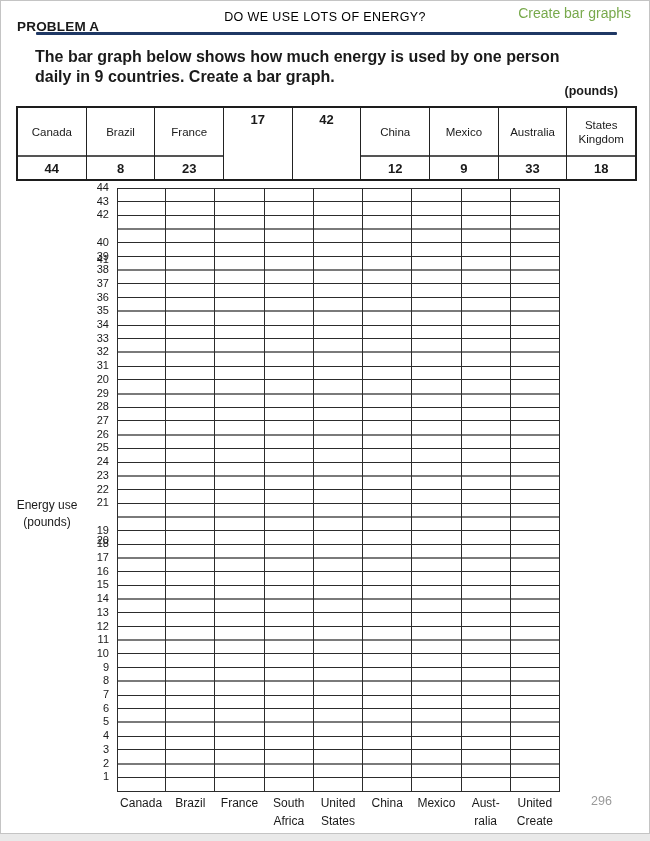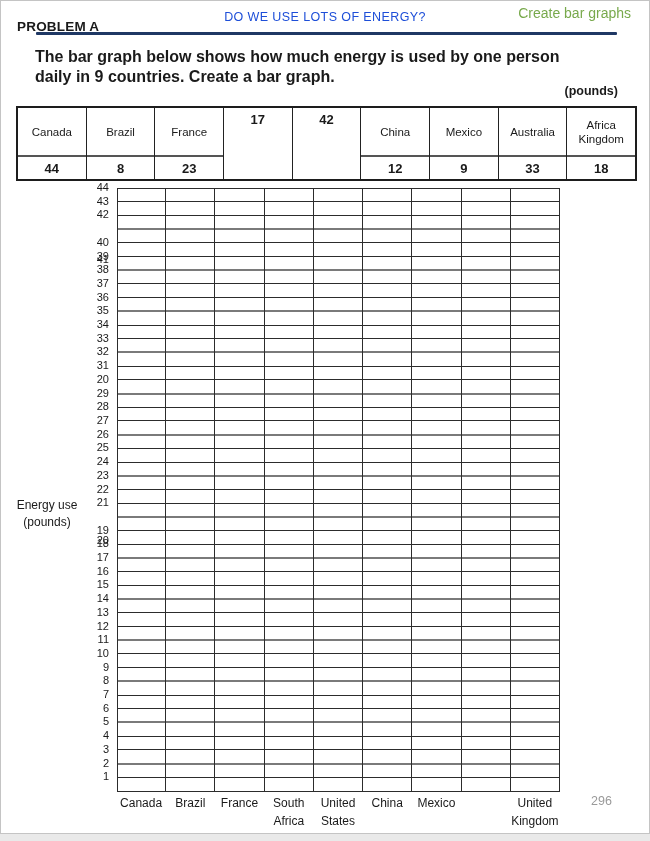--- a/index.html
+++ b/index.html
@@ -7,21 +7,21 @@
     width:650px;height:841px;background:#e9e9e9;overflow:hidden;
     font-family:"Liberation Sans", sans-serif;color:#1a1a1a;
     position:relative;
   }
   .page{
     position:absolute;left:0;top:0;width:648px;height:832px;
     background:#ffffff;border:1px solid #c4c4c4;
   }
   
   .problem-label{position:absolute;left:16px;top:18px;font-size:13.5px;font-weight:700;letter-spacing:.2px;}
-  .doc-title{position:absolute;left:0;right:0;top:9px;text-align:center;font-size:12.5px;color:#1d4ed8;letter-spacing:.4px;font-weight:500;}
+  .doc-title{position:absolute;left:0;right:0;top:9px;text-align:center;font-size:12.5px;color:#000000;letter-spacing:.4px;font-weight:500;}
   .corner-tag{position:absolute;right:18px;top:4px;font-size:14px;color:#78A94C;}
   .header-rule{position:absolute;left:35px;top:31px;width:581px;height:3px;background:#1F3864;border-radius:1px;}
   
   .instruction{position:absolute;left:34px;top:46px;width:590px;font-size:16px;font-weight:700;line-height:20px;}
   .unit-note{position:absolute;right:31px;top:83px;font-size:12.5px;font-weight:600;}
   
   .data-table{
     position:absolute;left:15px;top:105px;width:617px;
     display:flex;border:2px solid #1d1d1d;background:#fff;
   }
@@ -81,21 +81,21 @@
       </div>
       <div class="data-col">
         <div class="th-cell">Mexico</div>
         <div class="td-cell">9</div>
       </div>
       <div class="data-col">
         <div class="th-cell">Australia</div>
         <div class="td-cell">33</div>
       </div>
       <div class="data-col">
-        <div class="th-cell">Africa Kingdom</div>
+        <div class="th-cell">States Kingdom</div>
         <div class="td-cell">18</div>
       </div>
     </div>
 
   <div class="ylabel">
     <div>Energy use</div>
     <div>(pounds)</div>
   </div>
 
   <div class="plot">
@@ -217,17 +217,21 @@
     <div class="xlabel" style="left: 302px;">
       <div>United</div>
       <div>States</div>
     </div>
     <div class="xlabel" style="left: 351.222px;">
       <div>China</div>
     </div>
     <div class="xlabel" style="left: 400.444px;">
       <div>Mexico</div>
     </div>
+    <div class="xlabel" style="left: 449.667px;">
+      <div>Aust-</div>
+      <div>ralia</div>
+    </div>
     <div class="xlabel" style="left: 498.889px;">
       <div>United</div>
-      <div>Kingdom</div>
+      <div>Create</div>
     </div>
   </div>
 
 </body></html>

